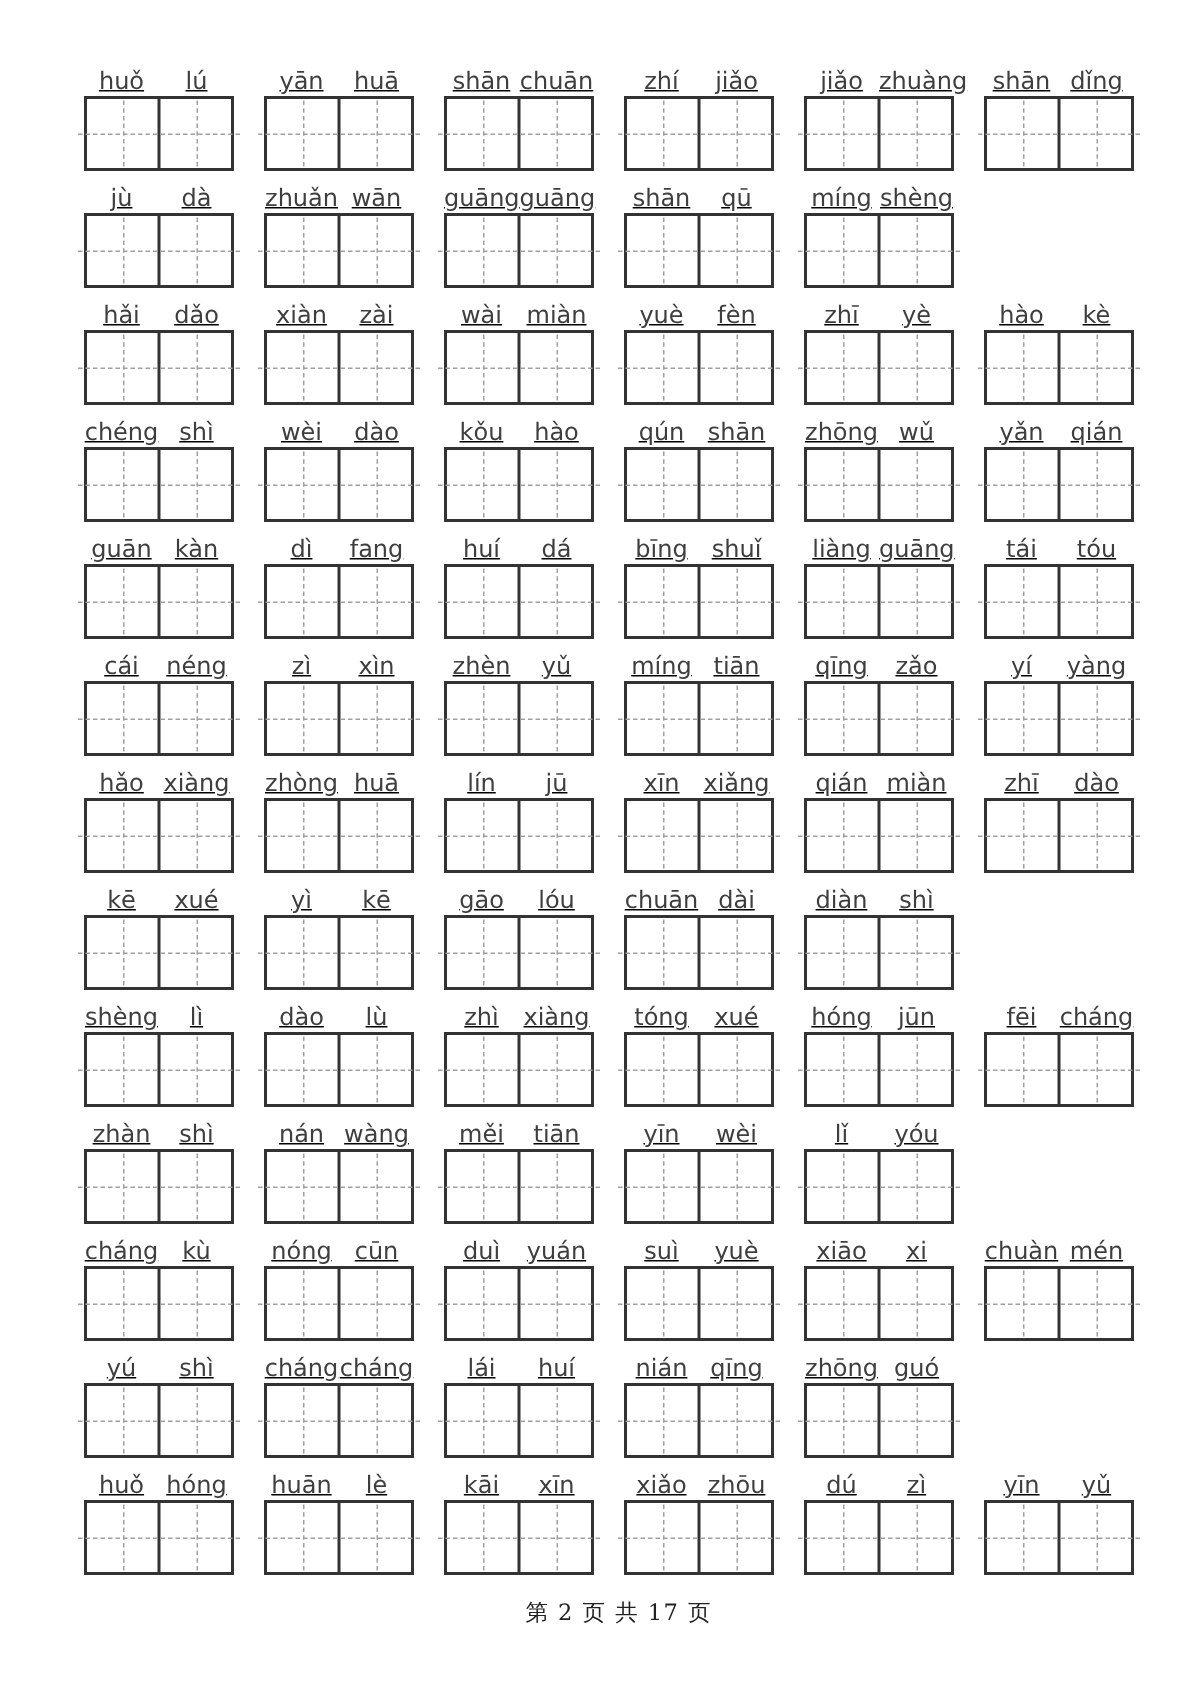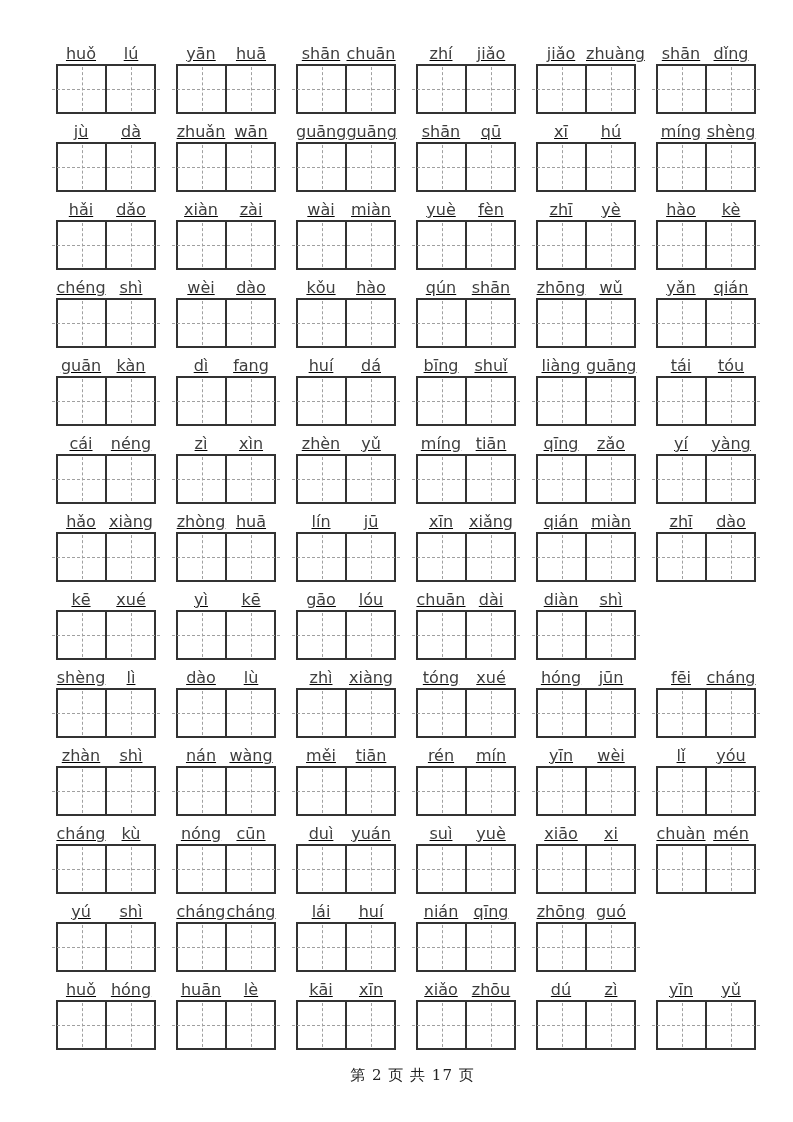--- a/index.html
+++ b/index.html
@@ -156,30 +156,20 @@
             <span class="syl">shān</span>
             <span class="syl">qū</span>
           </div>
           <div class="boxes">
             <div class="cell"></div>
             <div class="cell"></div>
           </div>
         </div>
         <div class="entry">
           <div class="pinyin">
-            <span class="syl">xī</span>
-            <span class="syl">hú</span>
-          </div>
-          <div class="boxes">
-            <div class="cell"></div>
-            <div class="cell"></div>
-          </div>
-        </div>
-        <div class="entry">
-          <div class="pinyin">
             <span class="syl">míng</span>
             <span class="syl">shèng</span>
           </div>
           <div class="boxes">
             <div class="cell"></div>
             <div class="cell"></div>
           </div>
         </div>
       </div>
       <div class="row">
@@ -624,30 +614,20 @@
           </div>
           <div class="boxes">
             <div class="cell"></div>
             <div class="cell"></div>
           </div>
         </div>
         <div class="entry">
           <div class="pinyin">
             <span class="syl">měi</span>
             <span class="syl">tiān</span>
-          </div>
-          <div class="boxes">
-            <div class="cell"></div>
-            <div class="cell"></div>
-          </div>
-        </div>
-        <div class="entry">
-          <div class="pinyin">
-            <span class="syl">rén</span>
-            <span class="syl">mín</span>
           </div>
           <div class="boxes">
             <div class="cell"></div>
             <div class="cell"></div>
           </div>
         </div>
         <div class="entry">
           <div class="pinyin">
             <span class="syl">yīn</span>
             <span class="syl">wèi</span>

